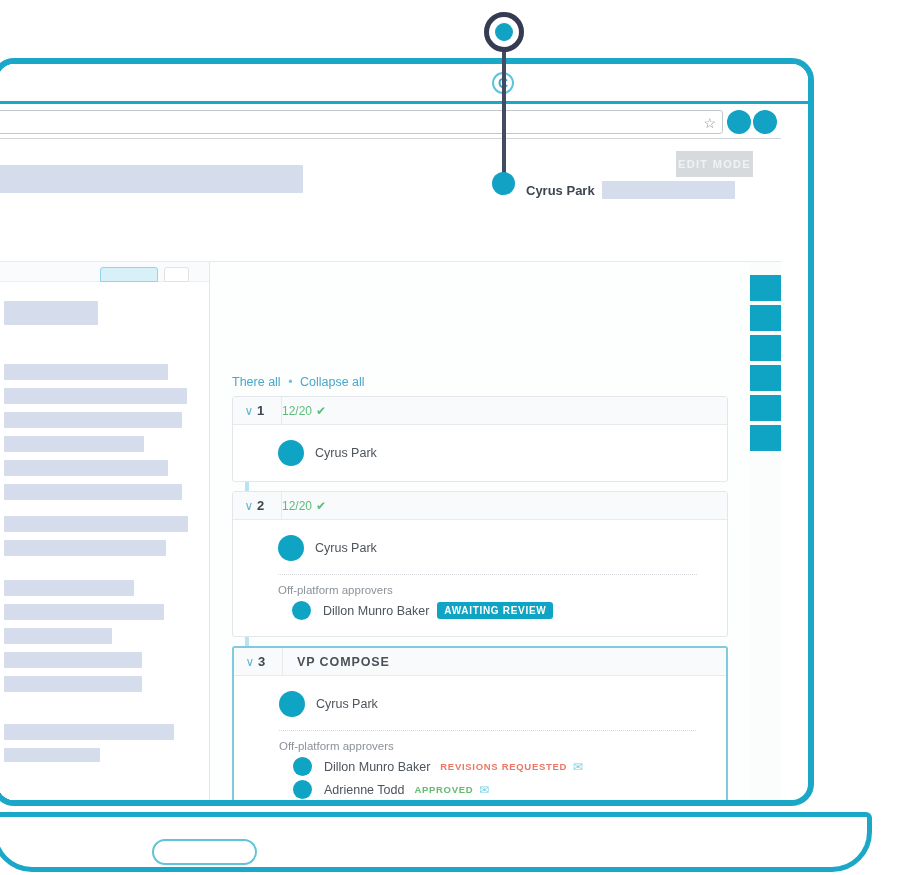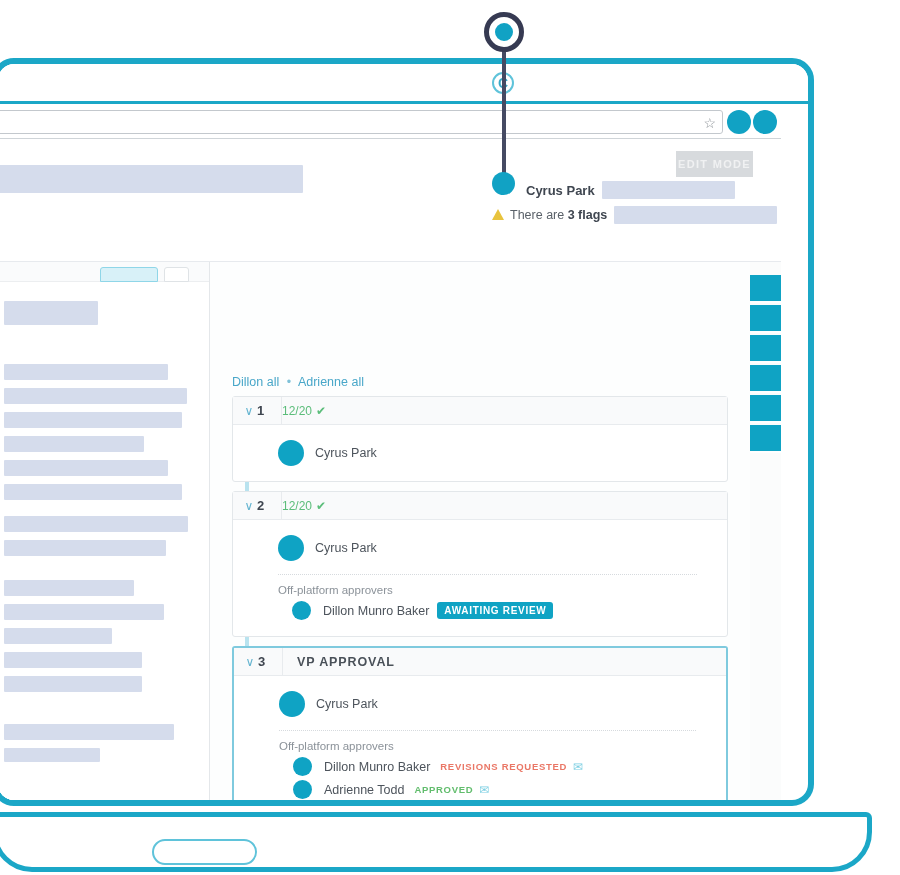--- a/index.html
+++ b/index.html
@@ -426,25 +426,20 @@
     </div>
 
     <div id="app">
 
       <div id="app-header">
         <div class="redact" id="header-title-redact"></div>
         <div id="edit-mode-btn">EDIT MODE</div>
         <div id="owner-row">
           <span id="owner-name">Cyrus Park</span>
           <span class="redact" id="owner-redact"></span>
-        </div>
-        <div id="flags-row">
-          <span id="warning-triangle"></span>
-          <span id="flags-text">There are <b>3 flags</b></span>
-          <span class="redact" id="flags-redact"></span>
         </div>
       </div>
 
       <div id="left-panel">
         <div id="left-panel-topbar">
           <div class="mini-tab" id="mini-tab-active"></div>
           <div class="mini-tab" id="mini-tab-inactive"></div>
         </div>
         <div id="left-bars">
             <div class="redact lbar" style="left: 6px; top: 39px; width: 94px; height: 24px;"></div>
@@ -461,23 +456,23 @@
             <div class="redact lbar" style="left: 6px; top: 366px; width: 108px; height: 16px;"></div>
             <div class="redact lbar" style="left: 6px; top: 390px; width: 138px; height: 16px;"></div>
             <div class="redact lbar" style="left: 6px; top: 414px; width: 138px; height: 16px;"></div>
             <div class="redact lbar" style="left: 6px; top: 462px; width: 170px; height: 16px;"></div>
             <div class="redact lbar" style="left: 6px; top: 486px; width: 96px; height: 14px;"></div>
           </div>
       </div>
 
       <div id="workflow">
         <div id="expand-collapse">
-          <span>Dillon all</span>
+          <span>There all</span>
           <span class="sep">•</span>
-          <span>Adrienne all</span>
+          <span>Collapse all</span>
         </div>
         <div id="steps-container">
             <div class="step-card" style="top: 134px;">
               <div class="step-head">
                 <div class="chev">∨</div>
                 <div class="step-num">1</div>
                 <div class="step-divider"></div>
                 <div class="step-count">12/20<span class="tick">✔</span></div>
               </div>
               <div class="step-body">
@@ -507,21 +502,21 @@
                   <span class="badge-pill">AWAITING REVIEW</span>
                 </div>
               </div>
             </div>
             <div class="connector" style="top: 220px;"></div>
             <div class="step-card active" style="top: 384px;">
               <div class="step-head">
                 <div class="chev">∨</div>
                 <div class="step-num">3</div>
                 <div class="step-divider"></div>
-                <div class="step-title">VP APPROVAL</div>
+                <div class="step-title">VP COMPOSE</div>
               </div>
               <div class="step-body">
                 <div class="person-row">
                   <div class="avatar"></div>
                   <span class="person-name">Cyrus Park</span>
                 </div>
                 <div class="dotted-sep"></div>
                 <div class="offplat-label">Off-platform approvers</div>
                 <div class="approver-row">
                   <div class="avatar sm"></div>

